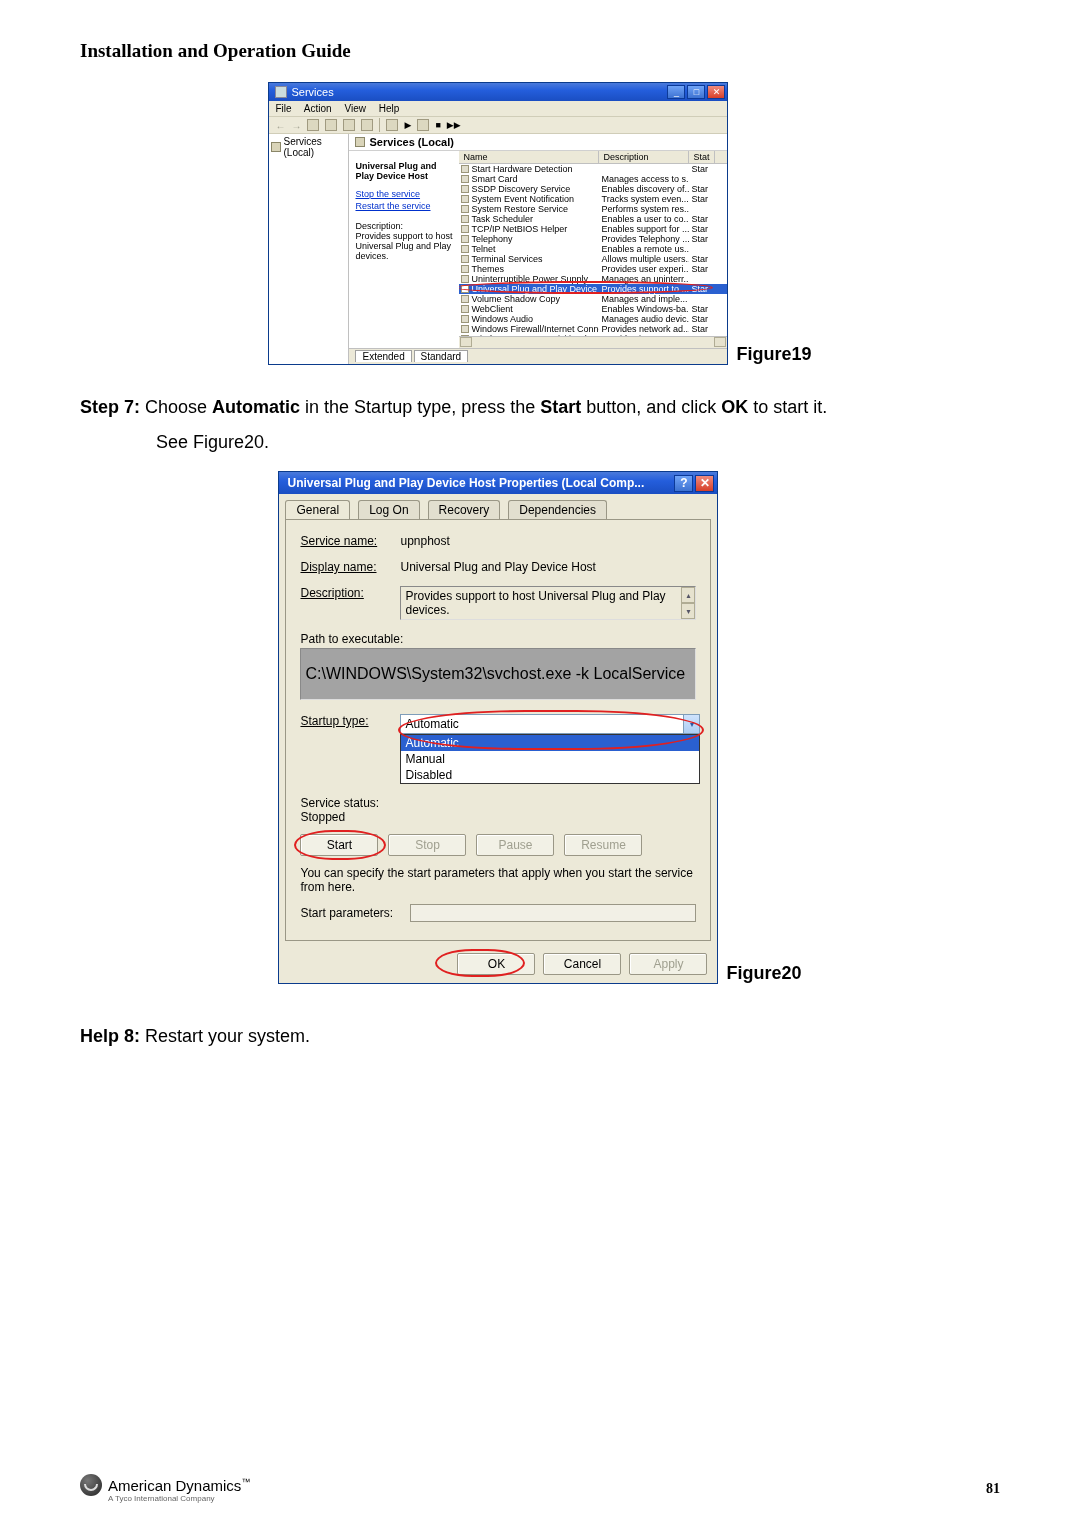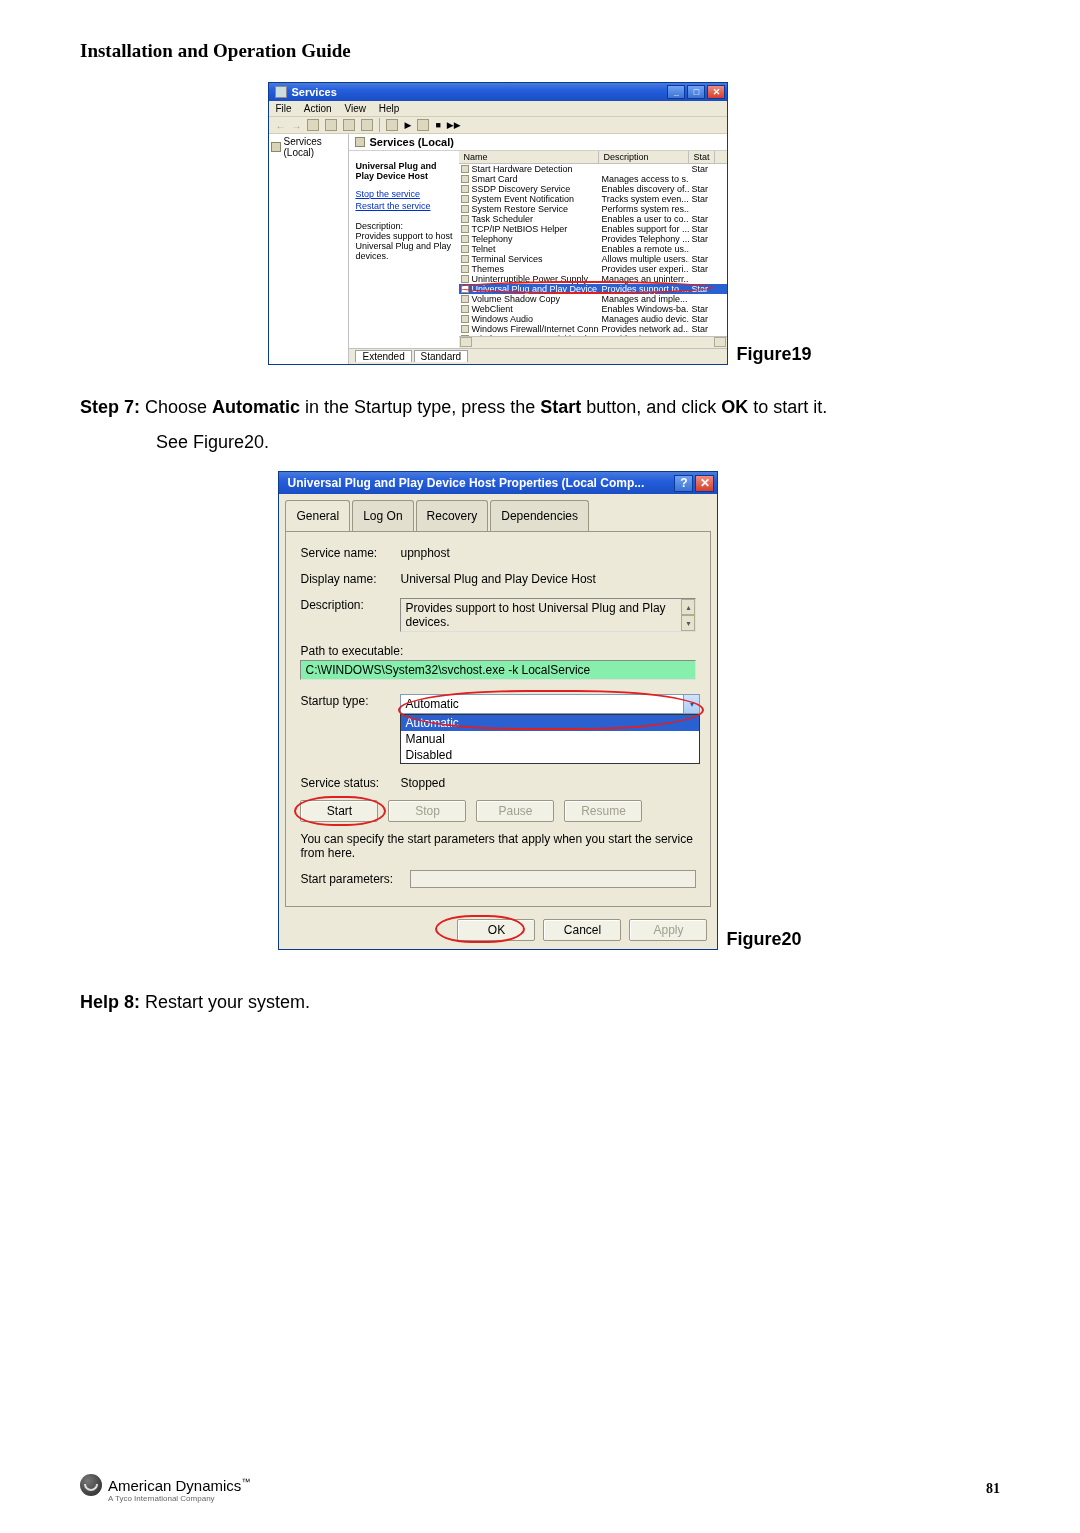--- a/index.html
+++ b/index.html
@@ -4,21 +4,21 @@
 <style>
 * { box-sizing: border-box; margin: 0; padding: 0; }
 body { font-family: Georgia, 'Times New Roman', serif; width: 1080px; height: 1533px; background: #fff; position: relative; padding: 40px 80px 60px 80px; color: #000; }
 .doc-header { font-weight: bold; font-size: 19px; margin-bottom: 20px; }
 .fig1-wrap { display: flex; align-items: flex-end; justify-content: center; margin: 0 0 30px 0; }
 .fig-label { font-family: Arial, sans-serif; font-weight: bold; font-size: 18px; margin-left: 8px; }
 .win-xp { font-family: Tahoma, Arial, sans-serif; font-size: 10px; }
 
 
 .svc-window { width: 460px; border: 1px solid #0b3b8c; background: #ece9d8; }
-.svc-titlebar { height: 18px; background: linear-gradient(#4a7adb,#245edc 40%,#1a4ec2); color: #fff; display: flex; align-items: center; padding: 0 2px 0 6px; font-weight: bold; font-size: 11px; position: relative; }
+.svc-titlebar { height: 18px; background: linear-gradient(#4a7adb,#245edc 40%,#1a4ec2); color: #fff; display: flex; align-items: center; padding: 0 2px 0 6px; font-weight: normal; font-size: 11px; position: relative; }
 .tb-icon { width: 12px; height: 12px; background: #cdd; border: 1px solid #889; margin-right: 4px; }
 .tb-controls { margin-left: auto; display: flex; gap: 2px; }
 .tb-btn { width: 18px; height: 14px; border: 1px solid #0c3a99; background: linear-gradient(#6fa3f7,#3d72d1); color: #fff; font-size: 9px; display: flex; align-items: center; justify-content: center; }
 .tb-btn.close { background: linear-gradient(#f08b7d,#d63f2a); }
 .svc-menubar { background: #ece9d8; font-size: 10px; padding: 2px 6px; color: #000; }
 .svc-menubar span { margin-right: 10px; color: #000; }
 .svc-toolbar { background: #ece9d8; border-top: 1px solid #d0cdb8; border-bottom: 1px solid #d0cdb8; height: 18px; display: flex; align-items: center; padding: 0 6px; gap: 6px; }
 .tool-ico { width: 12px; height: 12px; background: #dcd8c0; border: 1px solid #a09a80; }
 .tool-sep { width: 1px; height: 14px; background: #b0ac94; }
 .svc-body { display: flex; background: #fff; height: 230px; }
@@ -55,38 +55,38 @@
 .para2 { font-family: Arial, Helvetica, sans-serif; font-size: 18px; margin: 12px 0 18px 76px; }
 .bold { font-weight: bold; }
 
 
 .fig2-wrap { display: flex; align-items: flex-end; justify-content: center; margin: 18px 0 10px 0; }
 .prop-window { width: 440px; border: 1px solid #0b3b8c; background: #ece9d8; font-family: Tahoma, Arial, sans-serif; font-size: 12px; position: relative; }
 .prop-titlebar { height: 22px; background: linear-gradient(#4a7adb,#245edc 40%,#1a4ec2); color: #fff; display: flex; align-items: center; padding: 0 3px 0 8px; font-weight: bold; font-size: 12px; justify-content: center; }
 .prop-tb-btn { width: 19px; height: 17px; border: 1px solid #0c3a99; background: linear-gradient(#6fa3f7,#3d72d1); color: #fff; font-size: 12px; display: flex; align-items: center; justify-content: center; font-weight: bold; margin-left: 2px; }
 .prop-tb-btn.close { background: linear-gradient(#f08b7d,#d63f2a); }
 .prop-tabs { margin: 6px 6px 0 6px; display: flex; font-size: 12px; }
-.prop-tab { border: 1px solid #9a9786; padding: 8px 10px; background: #ece9d8; border-bottom: none; margin-right: 2px; border-radius: 3px 3px 0 0; }
+.prop-tab { border: 1px solid #9a9786; padding: 2px 10px; background: #ece9d8; border-bottom: none; margin-right: 8px; border-radius: 3px 3px 0 0; }
 .prop-tab.active { background: #ece9d8; position: relative; z-index: 2; }
 .prop-tab.inactive { background: #e2dfcf; color: #000; }
 .prop-panel { margin: 0 6px 6px 6px; border: 1px solid #9a9786; background: #ece9d8; padding: 14px 14px 18px 14px; position: relative; border-top: 1px solid #9a9786; }
 .prop-row { display: flex; margin-bottom: 12px; align-items: flex-start; }
-.prop-row .plab { width: 100px; flex-shrink: 0; }
+.prop-row .plab { width: 100px; flex-shrink: 0; text-decoration: underline; }
 .prop-row .pval { flex: 1; }
 .prop-desc-box { border: 1px inset #ddd; background: #ece9d8; width: 300px; height: 34px; padding: 2px 4px; font-size: 12px; position: relative; }
 .desc-scroll { position: absolute; right: 0; top: 0; bottom: 0; width: 14px; display: flex; flex-direction: column; }
 .desc-scroll .sbtn { flex: 1; background: #e6e2ce; border: 1px solid #b0ac94; font-size: 8px; display: flex; align-items: center; justify-content: center; color: #556; }
 .prop-path { margin: 4px 0 14px 0; }
-.prop-path-box { border: 1px inset #ddd; background: #86efac; padding: 2px 4px; font-size: 12px; margin-top: 2px; }
+.prop-path-box { border: 1px inset #ddd; background: #a3a3a3; padding: 16px 4px; font-size: 16px; margin-top: 2px; }
 .prop-select { border: 1px solid #7f9db9; background: #fff; width: 300px; height: 20px; padding: 0 4px; display: flex; align-items: center; position: relative; font-size: 12px; }
 .prop-select .dd { position: absolute; right: 0; top: 0; bottom: 0; width: 16px; background: linear-gradient(#cfe3fc,#aecdf3); border-left: 1px solid #7f9db9; display: flex; align-items: center; justify-content: center; color: #2b5aa6; font-size: 8px; }
 .prop-dropdown { border: 1px solid #333; background: #fff; width: 300px; position: relative; font-size: 12px; }
 .prop-dropdown div { padding: 1px 4px; }
 .prop-dropdown .sel { background: #2a60d0; color: #fff; }
-.svc-status-row { display: flex; margin: 6px 0 10px 0; }
+.svc-status-row { display: flex; margin: 6px 0 10px 0; flex-direction: column; }
 .svc-status-row .plab { width: 100px; flex-shrink: 0; }
 .btn-row { display: flex; gap: 10px; margin-bottom: 10px; }
 .xp-btn { min-width: 78px; height: 22px; border: 1px solid #9a9786; background: #f2f1e6; font-size: 12px; display: flex; align-items: center; justify-content: center; border-radius: 2px; box-shadow: inset 1px 1px 0 #fff; }
 .xp-btn.disabled { color: #a0a090; }
 .note { font-size: 12px; margin: 8px 0 10px 0; }
 .start-params { display: flex; align-items: center; margin-top: 6px; }
 .start-params .plab { width: 110px; }
 .start-params input { flex: 1; height: 18px; border: 1px solid #9a9786; background: #f2f0e6; font-size: 12px; padding: 0 3px; }
 .bottom-btns { display: flex; justify-content: flex-end; gap: 8px; padding: 6px 10px 8px 10px; }
 .red-oval2 { position: absolute; border: 2px solid #e02020; border-radius: 50% / 60%; pointer-events: none; }

